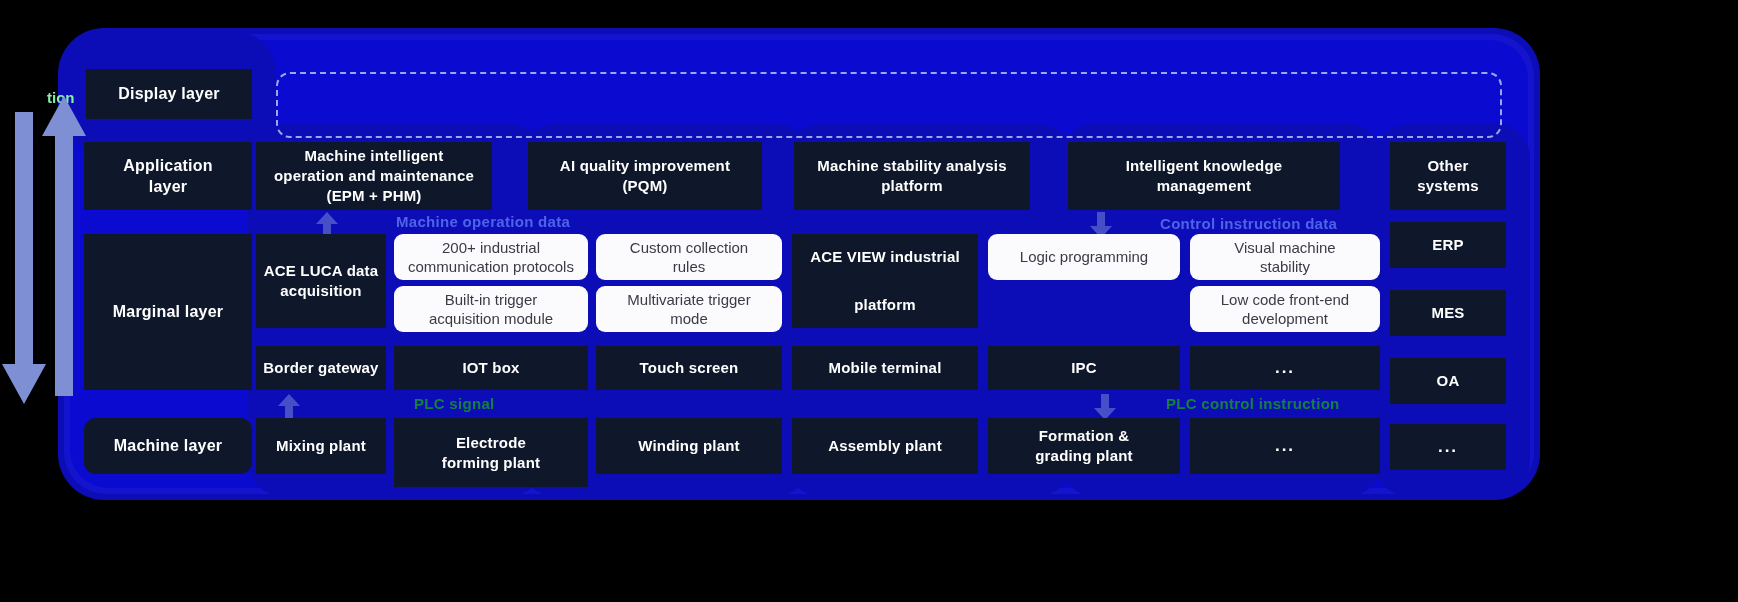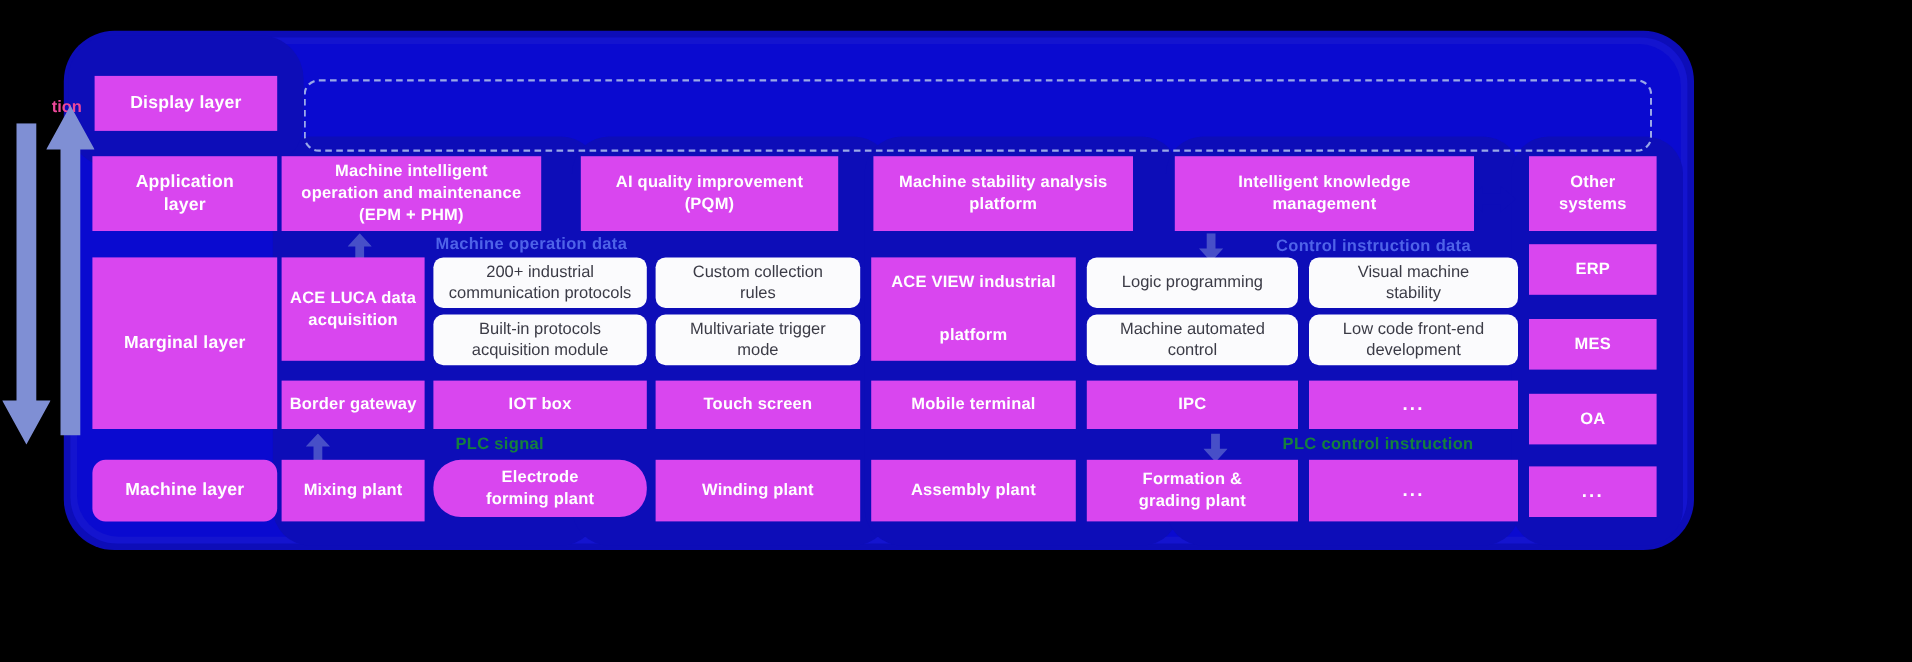--- a/index.html
+++ b/index.html
@@ -34,21 +34,21 @@
     border-radius: 14px;
     background: transparent;
   }
 
   
   .arrow-col { position: absolute; }
 
   
   .box {
     position: absolute;
-    background: #d946ef;
+    background: #0f172a;
     color: #ffffff;
     display: flex;
     align-items: center;
     justify-content: center;
     text-align: center;
     font-weight: bold;
     font-size: 15px;
     line-height: 1.32;
     letter-spacing: .2px;
     padding: 2px 6px;
@@ -82,21 +82,21 @@
     white-space: nowrap;
   }
   .band-label.pale { color: #15803d; }
 
   
   .strip-arrow { position: absolute; opacity: .45; }
 
   
   .edge-text {
     position: absolute;
-    color: #ec4899;
+    color: #86efac;
     font-weight: bold;
     font-size: 15px;
     white-space: nowrap;
   }
 </style>
 </head>
 <body>
 
 <div id="stage">
 
@@ -192,45 +192,41 @@
 
   <div class="wbox" style="left:394px; top:234px; width:194px; height:46px; flex-direction:column;">
     <span>200+ industrial</span>
     <span>communication protocols</span>
   </div>
   <div class="wbox" style="left:596px; top:234px; width:186px; height:46px; flex-direction:column;">
     <span>Custom collection</span>
     <span>rules</span>
   </div>
   <div class="wbox" style="left:394px; top:286px; width:194px; height:46px; flex-direction:column;">
-    <span>Built-in protocols</span>
+    <span>Built-in trigger</span>
     <span>acquisition module</span>
   </div>
   <div class="wbox" style="left:596px; top:286px; width:186px; height:46px; flex-direction:column;">
     <span>Multivariate trigger</span>
     <span>mode</span>
   </div>
 
   <div class="box" style="left:792px; top:234px; width:186px; height:94px; flex-direction:column;gap:28px;">
     <span>ACE VIEW industrial</span>
     <span>platform</span>
   </div>
 
   <div class="wbox" style="left:988px; top:234px; width:192px; height:46px; flex-direction:column;">
     <span>Logic programming</span>
     <span></span>
   </div>
   <div class="wbox" style="left:1190px; top:234px; width:190px; height:46px; flex-direction:column;">
     <span>Visual machine</span>
     <span>stability</span>
   </div>
-  <div class="wbox" style="left:988px; top:286px; width:192px; height:46px; flex-direction:column;">
-    <span>Machine automated</span>
-    <span>control</span>
-  </div>
   <div class="wbox" style="left:1190px; top:286px; width:190px; height:46px; flex-direction:column;">
     <span>Low code front-end</span>
     <span>development</span>
   </div>
 
   <div class="box" style="left:1390px; top:222px; width:116px; height:46px;">
     <span>ERP</span>
   </div>
   <div class="box" style="left:1390px; top:290px; width:116px; height:46px;">
     <span>MES</span>
@@ -274,21 +270,21 @@
   </div>
 
   <div class="box lbl" style="left:84px; top:418px; width:168px; height:56px;border-radius:12px;">
     <span>Machine layer</span>
   </div>
 
   <div class="box" style="left:256px; top:418px; width:130px; height:56px; flex-direction:column;">
     <span>Mixing plant</span>
     <span></span>
   </div>
-  <div class="box" style="left:394px; top:418px; width:194px; height:52px; flex-direction:column;border-radius:25px;">
+  <div class="box" style="left:394px; top:418px; width:194px; height:69px; flex-direction:column;">
     <span>Electrode</span>
     <span>forming plant</span>
   </div>
   <div class="box" style="left:596px; top:418px; width:186px; height:56px; flex-direction:column;text-align:right;">
     <span>Winding plant</span>
     <span></span>
   </div>
   <div class="box" style="left:792px; top:418px; width:186px; height:56px; flex-direction:column;">
     <span>Assembly plant</span>
     <span></span>

